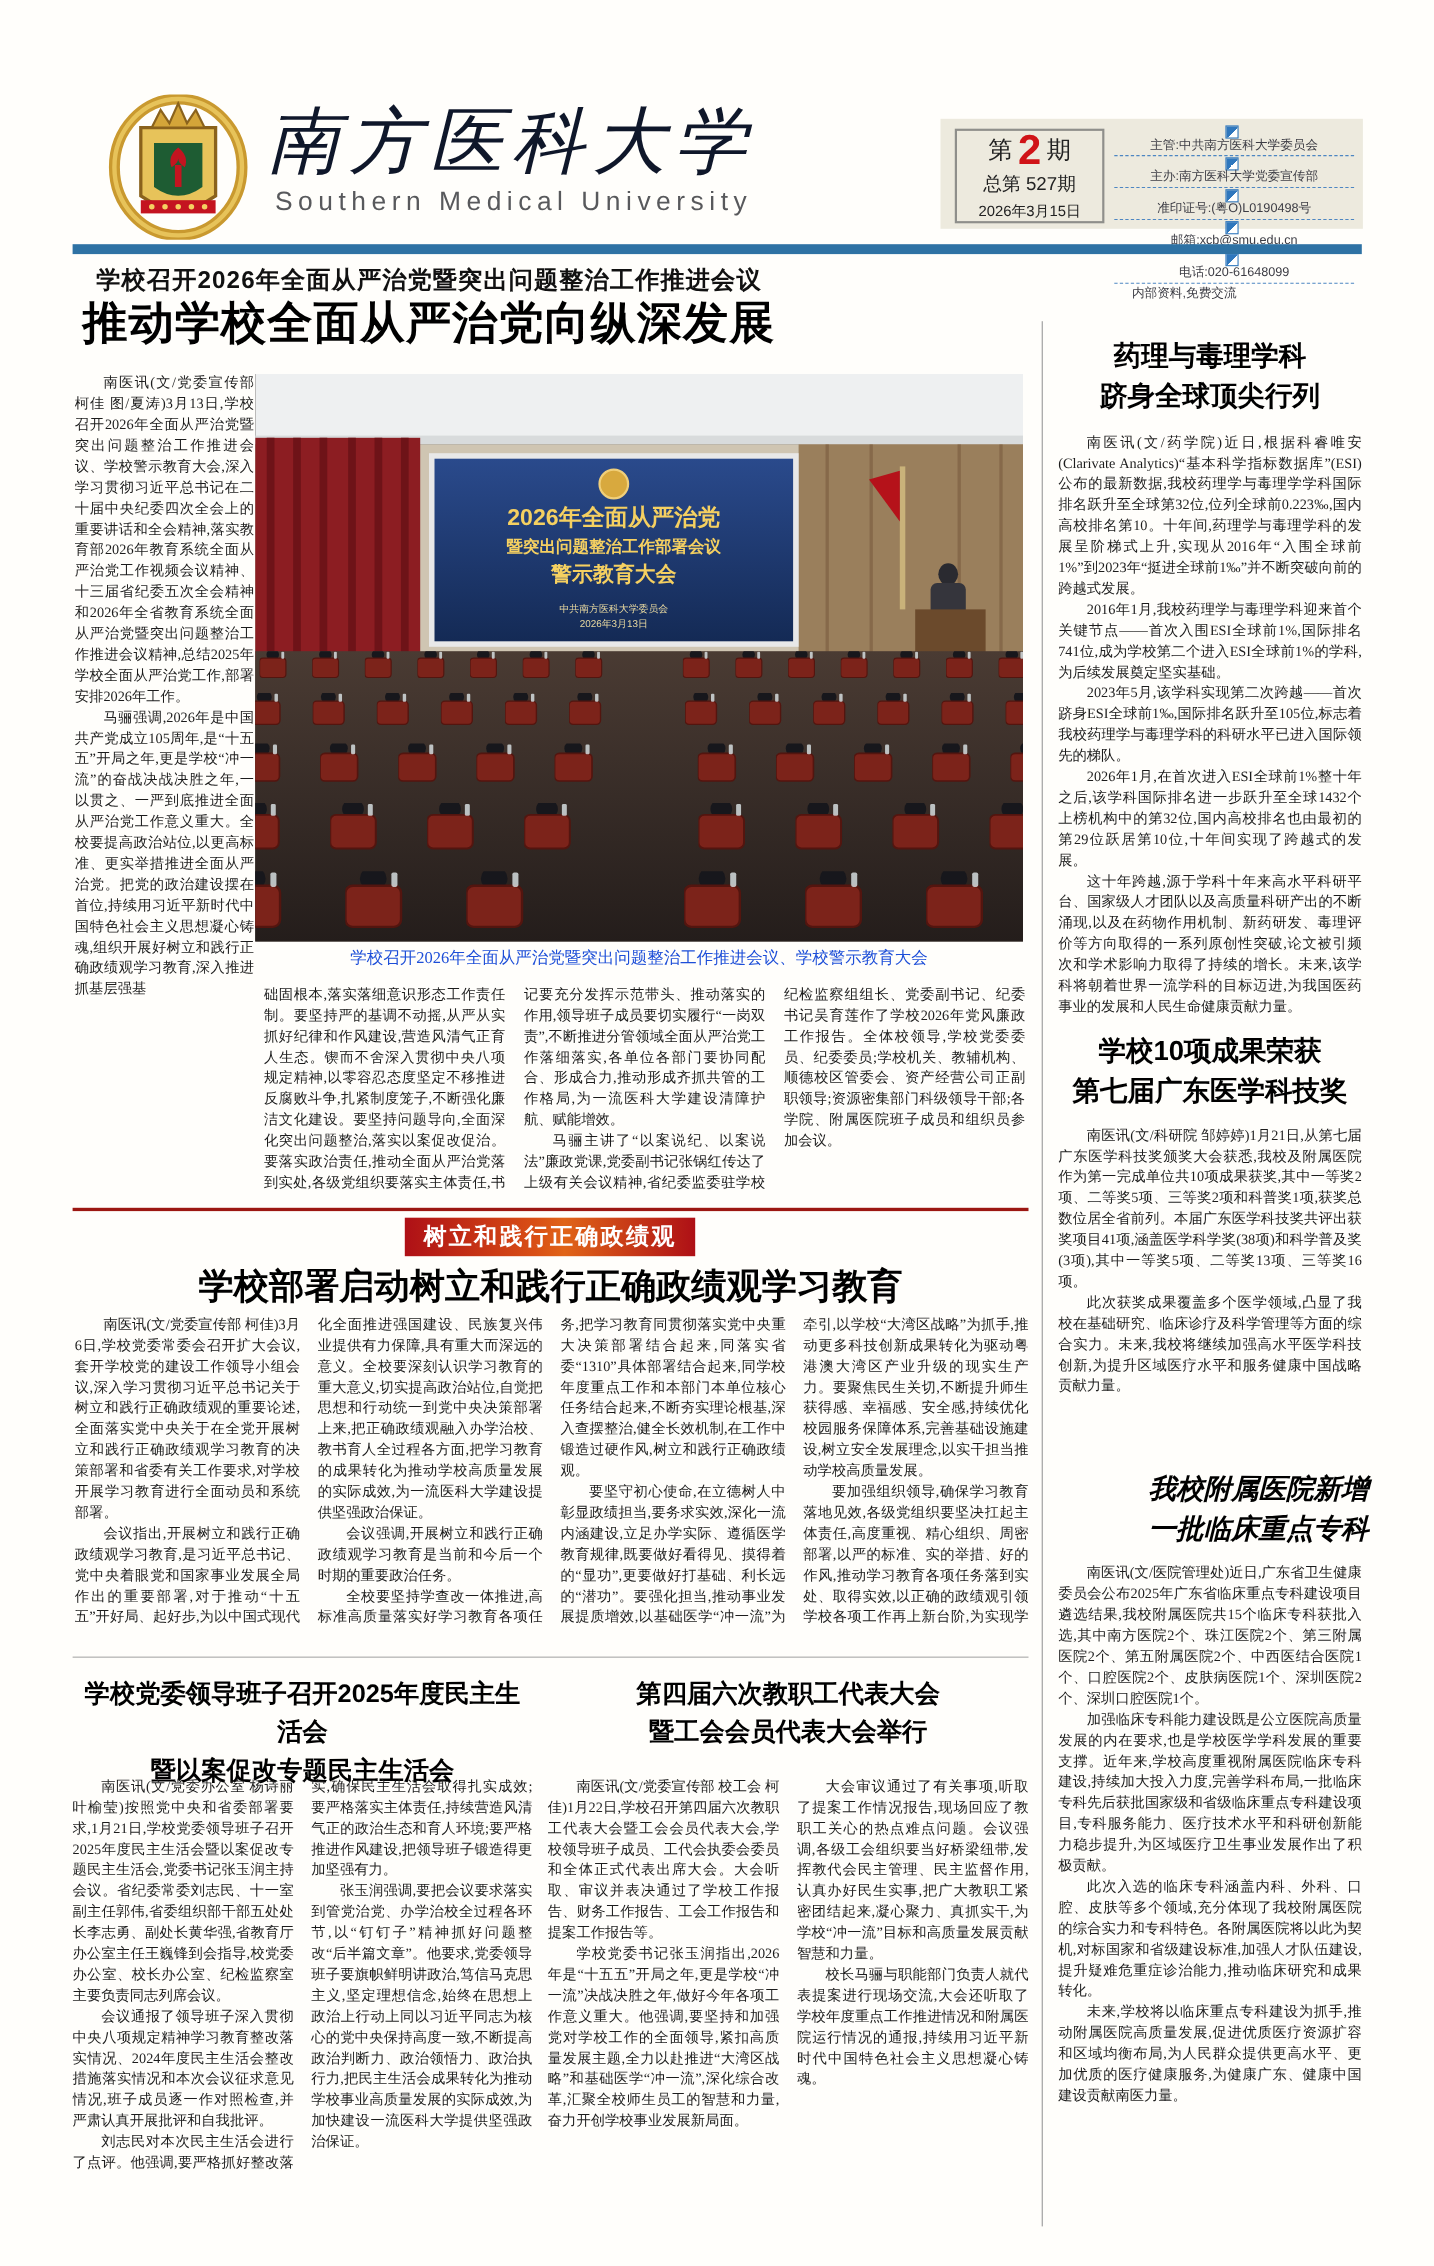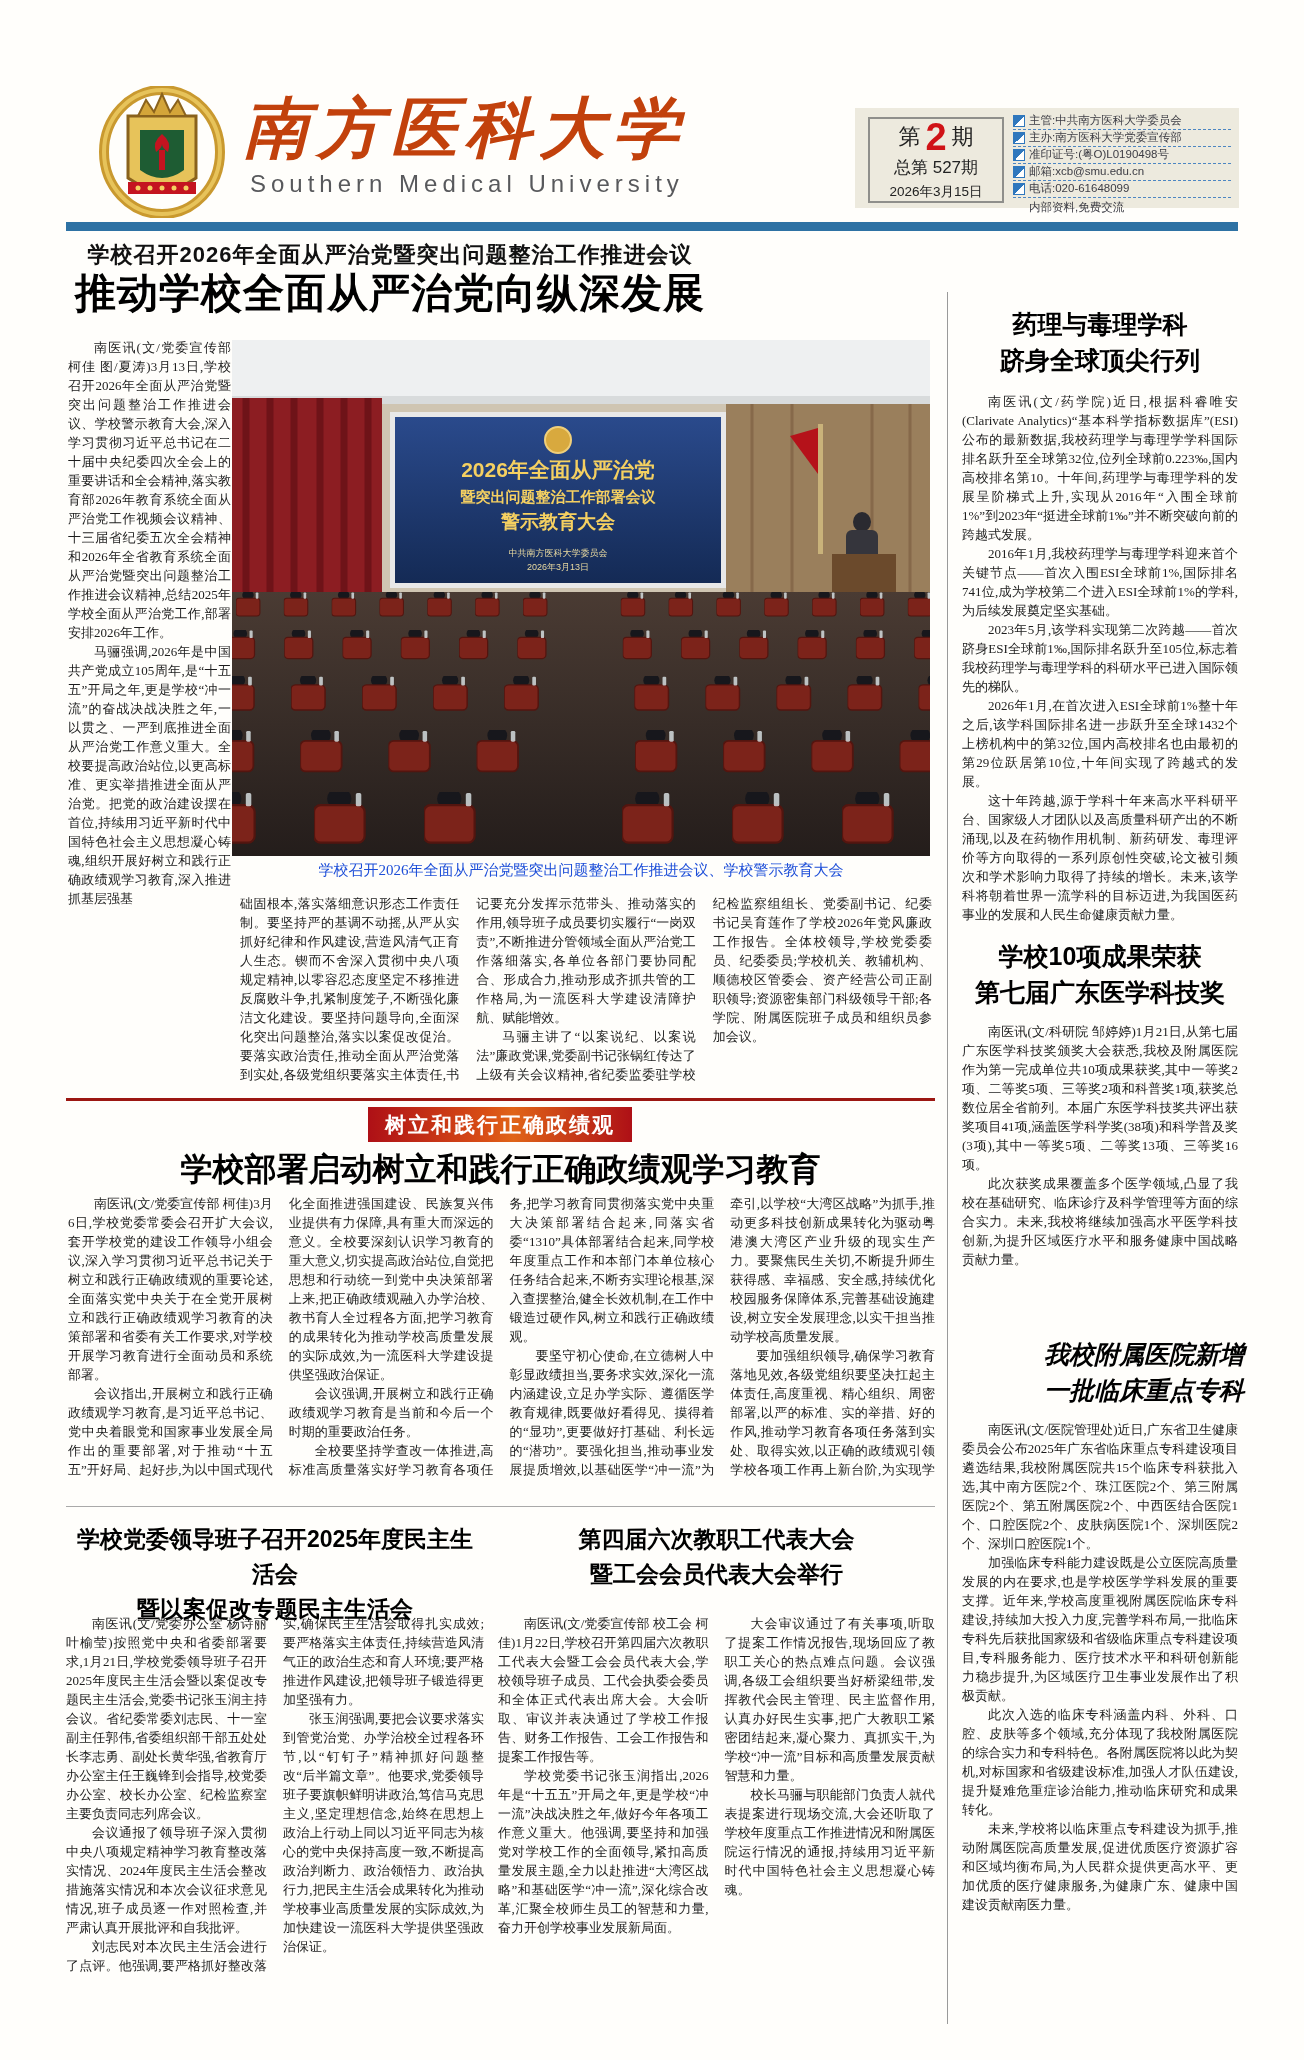--- a/index.html
+++ b/index.html
@@ -1,34 +1,34 @@
 <!DOCTYPE html>
 <html><head>
 <meta charset="utf-8">
 <style>
   html,body{margin:0;padding:0;background:#e8e8e8;}
   .page{position:relative;width:1304px;height:2060px;background:#fffefb;margin:0 auto;
         font-family:"Liberation Serif","DejaVu Serif",serif;color:#1c1c1c;overflow:hidden;}
   .abs{position:absolute;}
   
   .title-cn{left:243px;top:84px;width:450px;font-family:"Liberation Serif",serif;
-            font-size:66px;font-weight:700;font-style:italic;color:#c2410c;letter-spacing:8px;white-space:nowrap;}
+            font-size:66px;font-weight:400;font-style:italic;color:#0f172a;letter-spacing:8px;white-space:nowrap;}
   .title-en{left:250px;top:170px;width:420px;text-align:center;font-family:"Liberation Sans",sans-serif;
             font-size:24px;color:#58595c;letter-spacing:5px;white-space:nowrap;}
   .issue-panel{left:855px;top:108px;width:384px;height:100px;background:#edeade;}
   .issue-box{position:absolute;left:13px;top:9px;width:132px;height:82px;border:2px solid #8f8f8b;
              display:flex;flex-direction:column;align-items:center;justify-content:center;
              font-family:"Liberation Sans",sans-serif;}
   .issue-line1{font-size:22px;color:#222;display:flex;align-items:center;line-height:30px;}
   .issue-num{font-size:38px;font-weight:bold;color:#d01317;margin:0 5px;line-height:34px;}
   .issue-total{font-size:17px;color:#222;margin-top:2px;}
   .issue-date{font-size:13.5px;color:#222;margin-top:4px;}
   .pub-list{position:absolute;left:158px;top:5px;width:218px;font-family:"Liberation Sans",sans-serif;}
   .pub-item{display:flex;align-items:center;font-size:11.5px;color:#3c3c44;
-            border-bottom:1px dashed #4d86c2;padding:1px 0 2px;line-height:13px;}
+            border-bottom:1px dashed #4d86c2;padding:1px 0 2px;line-height:13px;flex-direction:column;}
   .pen-icon{display:inline-block;width:10px;height:10px;margin-right:4px;flex:none;
             background:linear-gradient(135deg,#2f77bd 55%,#ffffff 55%);border:1px solid #2f77bd;}
   .pub-note{font-size:11.5px;color:#3c3c44;padding:3px 0 0 16px;line-height:13px;}
   .blue-bar{left:66px;top:222px;width:1172px;height:9px;background:#2e72a4;}
   
   .lead-kicker{left:66px;top:240px;width:648px;text-align:center;font-family:"Liberation Sans",sans-serif;
                font-size:22px;font-weight:600;color:#111;letter-spacing:1px;}
   .lead-headline{left:66px;top:266px;width:648px;text-align:center;font-family:"Liberation Sans",sans-serif;
                font-size:41px;font-weight:900;color:#000;letter-spacing:1px;}
   .bodytext{font-size:13px;line-height:19px;text-align:justify;color:#1c1c1c;overflow:hidden;}

